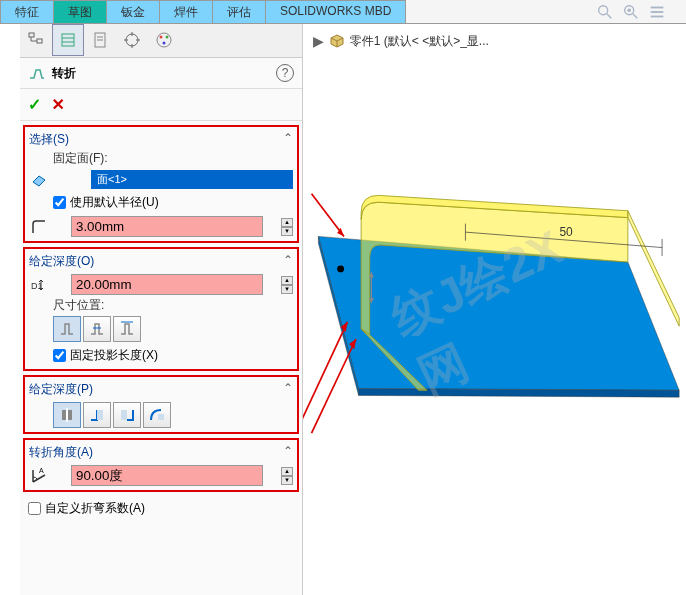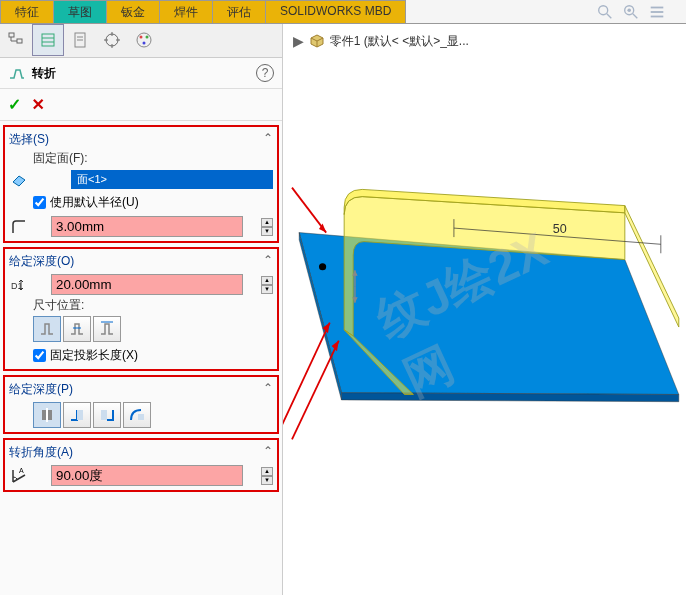--- a/index.html
+++ b/index.html
@@ -1,26 +1,26 @@
 <!DOCTYPE html>
 <html><head>
   <meta charset="utf-8">
   <style>
     * { margin: 0; padding: 0; box-sizing: border-box; font-family: "Microsoft YaHei", Arial, sans-serif; }
     body { width: 686px; height: 595px; background: #fff; overflow: hidden; position: relative; font-size: 12px; }
     
     .tabs-top { display: flex; border-bottom: 1px solid #999; background: #f5f5f5; height: 24px; }
-    .tab { padding: 3px 14px; border: 1px solid #999; border-bottom: none; background: #eab308; color: #333; cursor: pointer; margin-right: -1px; }
+    .tab { padding: 3px 14px; border: 1px solid #999; border-bottom: none; background: #7dd3fc; color: #333; cursor: pointer; margin-right: -1px; }
     .tab.active { background: #14b8a6; position: relative; z-index: 1; }
     
     .top-icons-right { position: absolute; right: 20px; top: 3px; display: flex; gap: 8px; }
     .top-icon { width: 18px; height: 18px; color: #a8b5c7; }
     
     .main-area { display: flex; height: calc(100% - 24px); }
-    .sidebar { width: 283px; border-right: 1px solid #ccc; background: #fafafa; position: relative; }
+    .sidebar { width: 283px; border-right: 1px solid #ccc; background: #fafafa; position: relative; margin-left: 20px; }
     
     .toolbar-icons { display: flex; border-bottom: 1px solid #ccc; background: #f0f0f0; height: 34px; }
     .toolbar-icon { width: 32px; height: 32px; border: 1px solid transparent; display: flex; align-items: center; justify-content: center; cursor: pointer; }
     .toolbar-icon.active { background: #e0e8f0; border: 1px solid #88a; }
     
     .feature-header { display: flex; align-items: center; padding: 6px 8px; border-bottom: 1px solid #ddd; }
     .feature-header .title { font-weight: bold; margin-left: 6px; flex: 1; }
     .help-icon { width: 18px; height: 18px; border-radius: 50%; border: 1px solid #666; text-align: center; line-height: 16px; color: #666; }
     
     .confirm-row { display: flex; padding: 6px 8px; gap: 10px; border-bottom: 1px solid #ddd; }
@@ -264,20 +264,24 @@
             </svg>
           </span>
         <input class="input-field" value="90.00度" style="">
         <div class="spinner">
             <div class="spinner-btn">▴</div>
             <div class="spinner-btn">▾</div>
           </div>
       </div>
     </div>
 
+    <div class="plain-row">
+      <input type="checkbox" style="">
+      <span>自定义折弯系数(A)</span>
+    </div>
   </div>
 
   <div class="viewport">
     <div class="breadcrumb">
       <span class="arrow-nav">▶</span>
       <svg width="18" height="18" viewBox="0 0 18 18">
           <path d="M3 6 L9 3 L15 6 L15 12 L9 15 L3 12 Z" fill="#e0c870" stroke="#a08030"></path>
           <path d="M3 6 L9 9 L15 6 M9 9 L9 15" fill="none" stroke="#a08030"></path>
         </svg>
       <span>零件1 (默认&lt; &lt;默认&gt;_显...</span>

